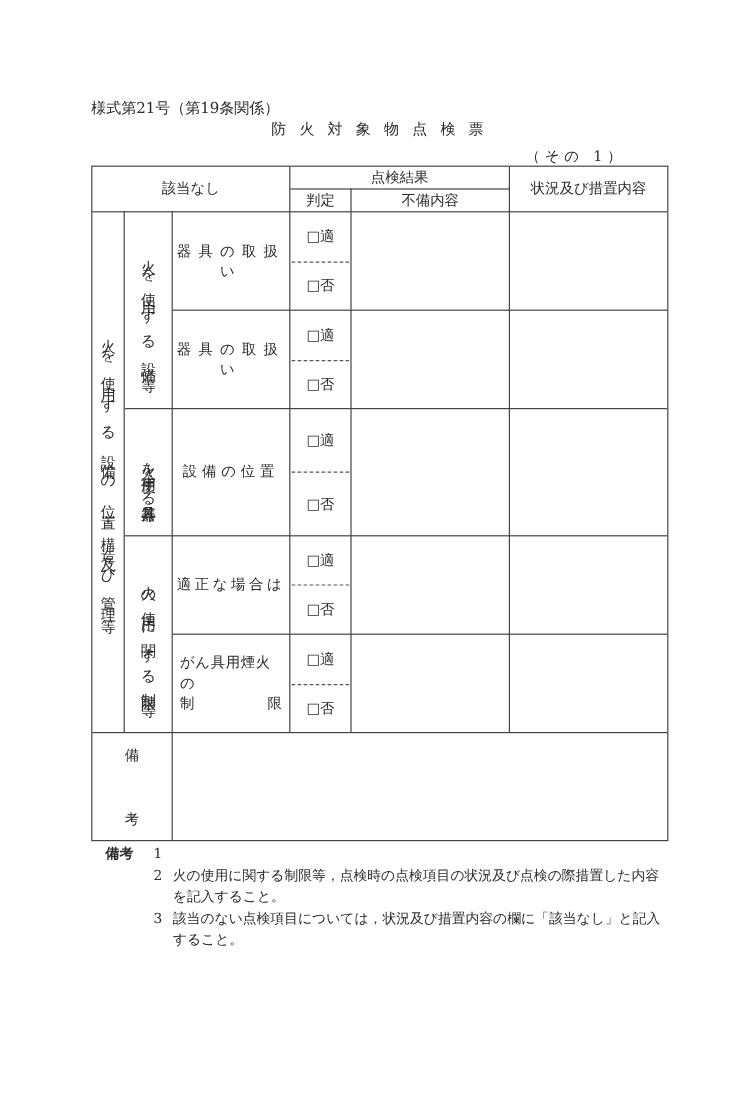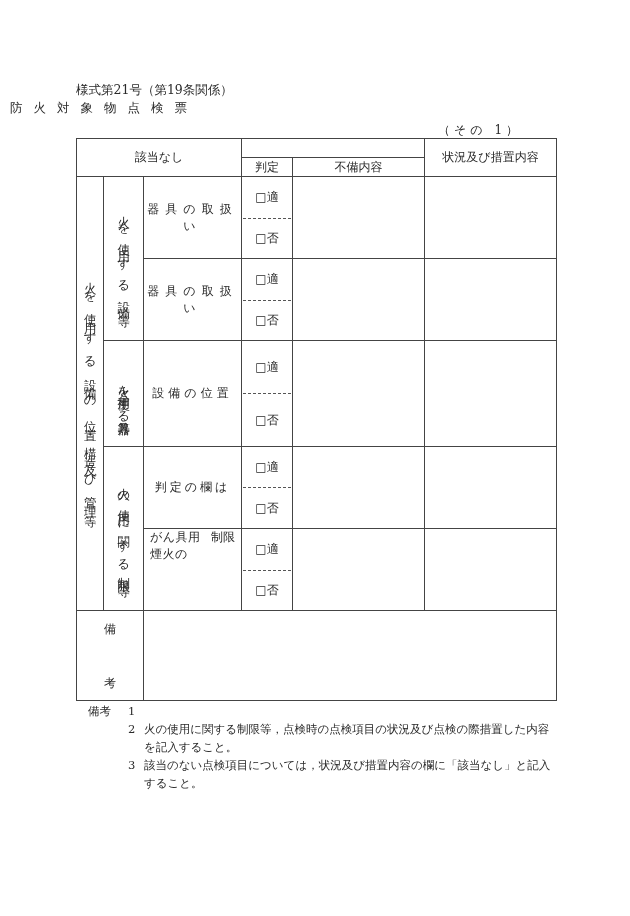--- a/index.html
+++ b/index.html
@@ -1,37 +1,37 @@
 <!DOCTYPE html>
 <html><head>
   <meta charset="utf-8">
   <style>
     * { margin: 0; padding: 0; box-sizing: border-box; }
     html, body { width: 630px; height: 916px; background: #ffffff; overflow: hidden; }
     body { position: relative; font-family: "DejaVu Serif", "Liberation Serif", serif; color: #2a2a2a; font-size: 12px; }
 
     .form-number { position: absolute; left: 76px; top: 82px; font-size: 12.5px; }
-    .doc-title { position: absolute; left: 0; width: 630px; top: 100px; font-size: 12.5px; letter-spacing: 11px; padding-left: 10px; }
+    .doc-title { position: absolute; left: 0; width: 630px; top: 100px; text-align: center; font-size: 12.5px; letter-spacing: 11px; padding-left: 10px; }
     .page-no { position: absolute; left: 438px; top: 122px; font-size: 12px; letter-spacing: 4px; }
 
     .tbl { position: absolute; left: 76px; top: 138px; width: 481px; height: 563px; border: 1px solid #444; }
     .ln { position: absolute; background: #444; }
     .h { height: 1px; }
     .v { width: 1px; }
     .dot { position: absolute; height: 0; border-top: 1px dashed #555; }
 
     .cell { position: absolute; display: flex; align-items: center; justify-content: center; text-align: center; }
     .hdr { font-size: 12px; }
     .vert { writing-mode: vertical-rl; text-orientation: upright; font-size: 12.5px; line-height: 1; }
     .item { font-size: 12px; letter-spacing: 6px; }
     .chk { font-size: 12px; }
 
     .notes { position: absolute; left: 88px; top: 702px; width: 470px; font-size: 11.5px; line-height: 18px; }
     .note-row { display: flex; }
-    .note-lbl { width: 40px; flex: none; }
+    .note-lbl { width: 40px; flex: none; font-weight: bold; }
     .note-num { width: 16px; flex: none; }
     .note-txt { flex: 1; }
   </style>
 </head>
 <body>
 
 <div class="form-number">様式第21号（第19条関係）</div>
 <div class="doc-title">防火対象物点検票</div>
 <div class="page-no">（その 1）</div>
 
@@ -51,20 +51,21 @@
   <div class="ln v" style="left:215px;top:18px;height:453px;"></div>
   <div class="ln v" style="left:347px;top:0;height:471px;"></div>
 
   <div class="dot" style="left:166px;width:48px;top:79px;"></div>
   <div class="dot" style="left:166px;width:48px;top:161px;"></div>
   <div class="dot" style="left:166px;width:48px;top:254px;"></div>
   <div class="dot" style="left:166px;width:48px;top:348px;"></div>
   <div class="dot" style="left:166px;width:48px;top:431px;"></div>
 
   <div class="cell hdr" style="left:0;top:0;width:164px;height:37px;">該当なし</div>
+  <div class="cell hdr" style="left:165px;top:0;width:182px;height:18px;">点検結果</div>
   <div class="cell hdr" style="left:165px;top:19px;width:50px;height:18px;">判定</div>
   <div class="cell hdr" style="left:348px;top:0;width:131px;height:37px;">状況及び措置内容</div>
   <div class="cell hdr" style="left:216px;top:19px;width:131px;height:18px;">不備内容</div>
 
   <div class="cell" style="left:0;top:38px;width:26px;height:433px;">
     <span class="vert" style="letter-spacing:9px;">火を使用する設備の位置・構造及び管理等</span>
   </div>
 
   <div class="cell" style="left:27px;top:38px;width:39px;height:163px;">
     <span class="vert" style="letter-spacing:7px;">火を使用する設備等</span>
@@ -72,22 +73,22 @@
   <div class="cell" style="left:27px;top:202px;width:39px;height:105px;">
     <span class="vert" style="letter-spacing:-1px;">火を使用する器具等</span>
   </div>
   <div class="cell" style="left:27px;top:308px;width:39px;height:163px;">
     <span class="vert" style="letter-spacing:4px;">火の使用に関する制限等</span>
   </div>
 
   <div class="cell item" style="left:67px;top:38px;width:97px;height:81px;">器具の取扱い</div>
   <div class="cell item" style="left:67px;top:120px;width:97px;height:81px;">器具の取扱い</div>
   <div class="cell item" style="left:67px;top:202px;width:97px;height:105px;letter-spacing:4px;">設備の位置</div>
-  <div class="cell item" style="left:67px;top:308px;width:97px;height:81px;letter-spacing:3px;">判定の欄は</div>
-  <div class="cell" style="left:67px;top:390px;width:97px;height:81px;flex-direction:row;align-items:stretch;padding:0 6px;font-size:12px;">
+  <div class="cell item" style="left:67px;top:308px;width:97px;height:81px;letter-spacing:3px;">適正な場合は</div>
+  <div class="cell" style="left:67px;top:390px;width:97px;height:81px;flex-direction:column;align-items:stretch;padding:0 6px;font-size:12px;">
     <span style="text-align:left;letter-spacing:0.5px;">がん具用煙火の</span>
     <span style="display:flex;justify-content:space-between;">
       <span>制</span>
       <span>限</span>
     </span>
   </div>
 
   <div class="cell chk" style="left:165px;top:38px;width:50px;height:41px;">□適</div>
   <div class="cell chk" style="left:165px;top:80px;width:50px;height:39px;">□否</div>
   <div class="cell chk" style="left:165px;top:120px;width:50px;height:41px;">□適</div>

